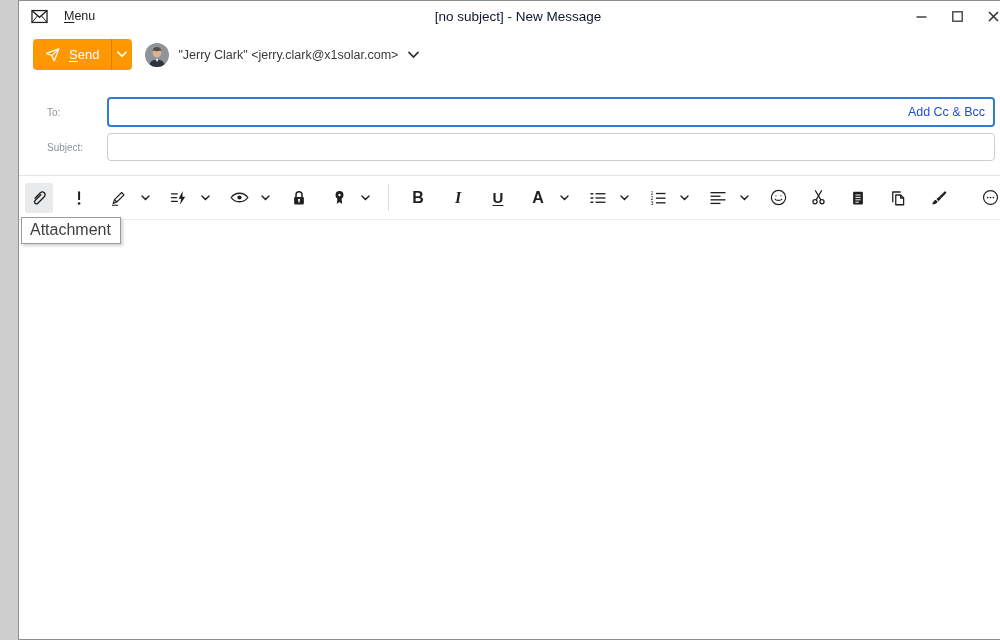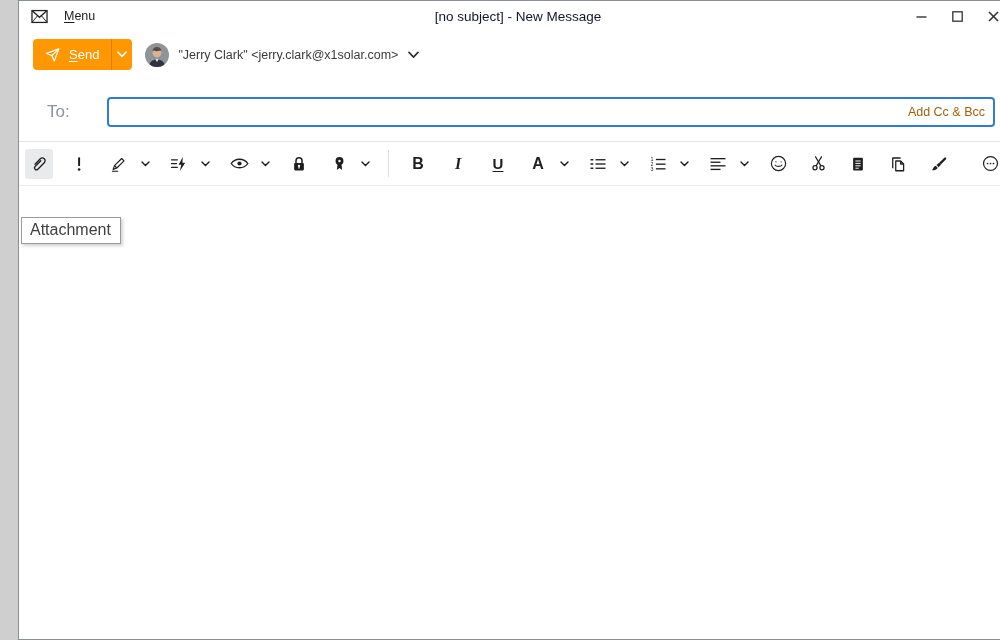--- a/index.html
+++ b/index.html
@@ -32,34 +32,34 @@
   .send-caret { width:20px; display:flex; align-items:center; justify-content:center; padding:0 4px; }
   .avatar {
     width:24px; height:24px; border-radius:50%; overflow:hidden; margin-left:13px;
     display:flex; flex:none;
   }
   .from-text { margin-left:9px; font-size:12.5px; color:#3a3a3a; }
   .from-caret { margin-left:10px; display:flex; }
   
   .fields { margin-top:27px; display:flex; flex-direction:column; gap:6px; padding-right:22px; }
   .field-row { display:flex; align-items:center; }
-  .field-label { width:88px; padding-left:28px; font-size:17px; color:#8d939c; flex:none; }
+  .field-label { width:88px; padding-left:28px; font-size:10px; color:#8d939c; flex:none; }
   .input-wrap { flex:1; position:relative; display:flex; }
   .to-input {
     width:100%; height:30px; border:2px solid #2F7CD6; border-radius:4px;
     outline:none; font-size:12.5px; padding:0 96px 0 8px; color:#333;
     font-family:inherit;
   }
   .subject-input {
     width:100%; height:28px; border:1px solid #C9CED3; border-radius:4px;
     outline:none; font-size:12.5px; padding:0 8px; color:#333; font-family:inherit;
   }
   .cc-link {
     position:absolute; right:10px; top:0; bottom:0; display:flex; align-items:center;
-    font-size:12.5px; color:#a16207; cursor:pointer;
+    font-size:12.5px; color:#1d4ed8; cursor:pointer;
   }
   
   .toolbar {
     margin-top:14px; height:45px; border-top:1px solid #E3E3E3; border-bottom:1px solid #ECECEC;
     display:flex; align-items:center; padding:0 8px 0 6px; gap:12px;
   }
   .tb {
     width:28px; height:30px; display:flex; align-items:center; justify-content:center;
     border-radius:3px; cursor:pointer; flex:none; color:#1f1f1f;
   }
@@ -156,20 +156,26 @@
     </div>
 
     <div class="fields">
       <div class="field-row">
         <span class="field-label">To:</span>
         <span class="input-wrap">
           <input class="to-input" type="text" value="" style="">
           <span class="cc-link">Add Cc &amp; Bcc</span>
         </span>
       </div>
+      <div class="field-row">
+        <span class="field-label">Subject:</span>
+        <span class="input-wrap">
+          <input class="subject-input" type="text" value="" style="">
+        </span>
+      </div>
     </div>
 
     <div class="toolbar">
 
       <span class="tb active">
         <span>
           <svg width="20" height="20" viewBox="0 0 24 24" fill="none" stroke="#1f1f1f" stroke-width="1.6" stroke-linecap="round">
             <path d="M7.2 12.2 L13.6 5.8 a3.3 3.3 0 0 1 4.7 4.7 L10.6 18.2 a2.3 2.3 0 0 1 -3.3 -3.3 L14.2 8"></path>
           </svg>
         </span>

